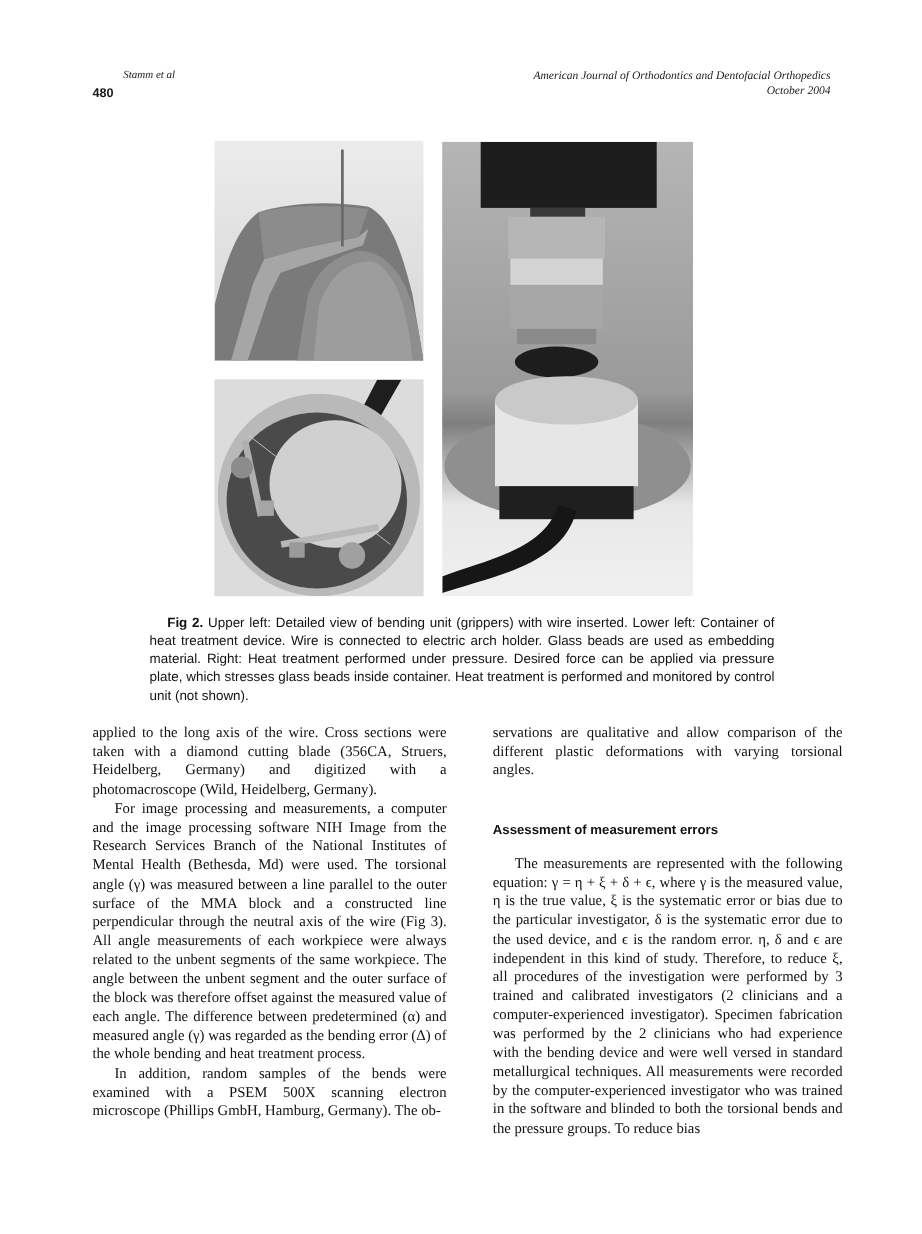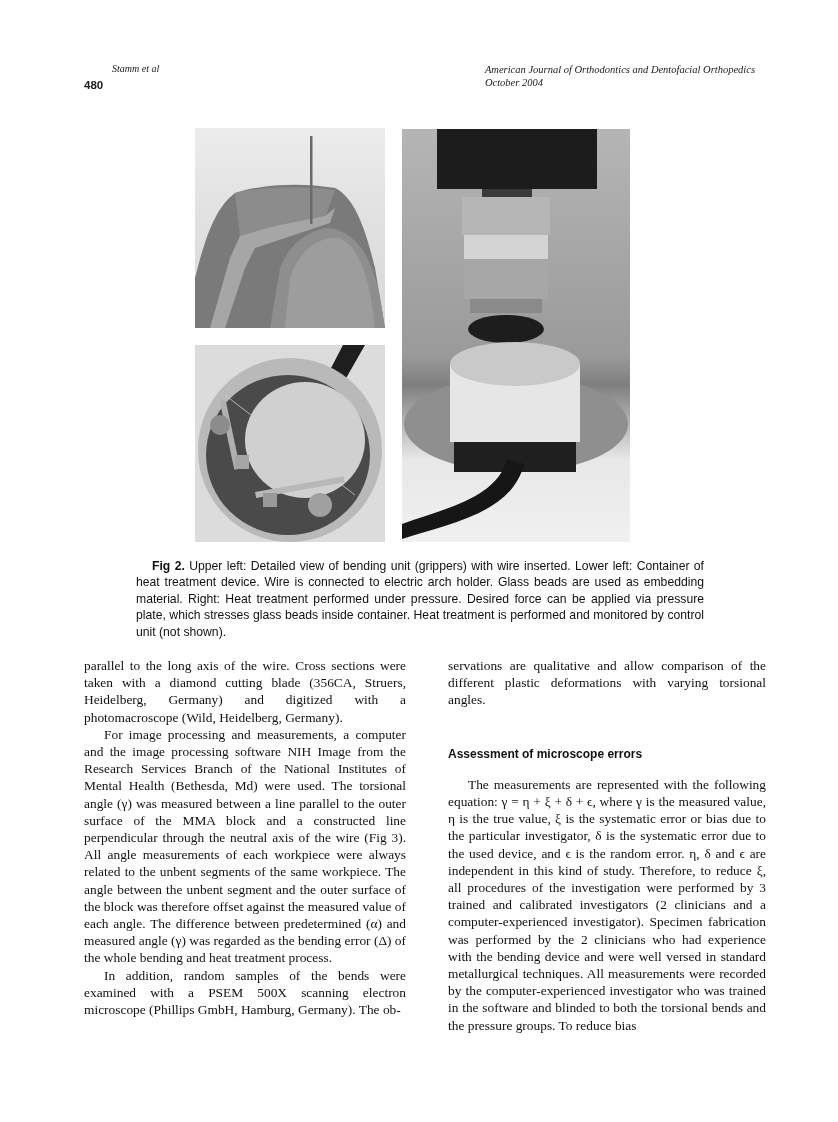--- a/index.html
+++ b/index.html
@@ -1,20 +1,20 @@
 <!DOCTYPE html>
 <html><head>
 <meta charset="utf-8">
 <style>
   html, body { margin: 0; padding: 0; background: #ffffff; }
   body { width: 838px; height: 1122px; position: relative; overflow: hidden; color: #1a1a1a; }
   .running-head { position: absolute; top: 63px; left: 84px; width: 671px; height: 30px; }
   .page-num { position: absolute; left: 0; top: 16px; font-family: "Liberation Sans", sans-serif; font-weight: bold; font-size: 11.5px; }
   .authors { position: absolute; left: 28px; top: 0; font-family: "Liberation Serif", serif; font-style: italic; font-size: 10px; }
-  .journal { position: absolute; right: 0; top: 0; text-align: left; font-family: "Liberation Serif", serif; font-style: italic; font-size: 10.5px; line-height: 13px; }
+  .journal { position: absolute; right: 0; top: 0; text-align: right; font-family: "Liberation Serif", serif; font-style: italic; font-size: 10.5px; line-height: 13px; }
 
   .figure { position: absolute; left: 195px; top: 128px; width: 435px; height: 415px; }
   .photo { position: absolute; overflow: hidden; }
   .photo-ul { left: 0; top: 0; width: 190px; height: 200px; background: linear-gradient(180deg,#ececec 0%,#e2e2e2 40%,#d8d8d8 100%); }
   .photo-ll { left: 0; top: 217px; width: 190px; height: 197px; background: #d9d9d9; }
   .photo-r { left: 207px; top: 1px; width: 228px; height: 413px; background: linear-gradient(180deg,#b5b5b5 0%,#9a9a9a 55%,#7f7f7f 62%,#e8e8e8 80%,#f0f0f0 100%); }
   .photo svg { position: absolute; left: 0; top: 0; width: 100%; height: 100%; }
 
   .caption { position: absolute; left: 136px; top: 558px; width: 568px; font-family: "Liberation Sans", sans-serif; font-size: 12.2px; line-height: 16.4px; text-align: justify; color: #111; }
   .caption .fig-label { font-weight: bold; margin-left: 16px; }
@@ -85,22 +85,22 @@
     </svg>
   </div>
 </div>
 
 <div class="caption">
   <span class="fig-label">Fig 2.</span>
   <span>Upper left: Detailed view of bending unit (grippers) with wire inserted. Lower left: Container of heat treatment device. Wire is connected to electric arch holder. Glass beads are used as embedding material. Right: Heat treatment performed under pressure. Desired force can be applied via pressure plate, which stresses glass beads inside container. Heat treatment is performed and monitored by control unit (not shown).</span>
 </div>
 
 <div class="column col-left">
-  <p>parallel to the long axis of the wire. Cross sections were taken with a diamond cutting blade (356CA, Struers, Heidelberg, Germany) and digitized with a photomacroscope (Wild, Heidelberg, Germany).</p>
+  <p>applied to the long axis of the wire. Cross sections were taken with a diamond cutting blade (356CA, Struers, Heidelberg, Germany) and digitized with a photomacroscope (Wild, Heidelberg, Germany).</p>
   <p class="indent">For image processing and measurements, a computer and the image processing software NIH Image from the Research Services Branch of the National Institutes of Mental Health (Bethesda, Md) were used. The torsional angle (γ) was measured between a line parallel to the outer surface of the MMA block and a constructed line perpendicular through the neutral axis of the wire (Fig 3). All angle measurements of each workpiece were always related to the unbent segments of the same workpiece. The angle between the unbent segment and the outer surface of the block was therefore offset against the measured value of each angle. The difference between predetermined (α) and measured angle (γ) was regarded as the bending error (Δ) of the whole bending and heat treatment process.</p>
   <p class="indent">In addition, random samples of the bends were examined with a PSEM 500X scanning electron microscope (Phillips GmbH, Hamburg, Germany). The ob-</p>
 </div>
 
 <div class="column col-right">
   <p>servations are qualitative and allow comparison of the different plastic deformations with varying torsional angles.</p>
-  <p class="section-heading">Assessment of microscope errors</p>
+  <p class="section-heading">Assessment of measurement errors</p>
   <p class="indent">The measurements are represented with the following equation: γ = η + ξ + δ + ϵ, where γ is the measured value, η is the true value, ξ is the systematic error or bias due to the particular investigator, δ is the systematic error due to the used device, and ϵ is the random error. η, δ and ϵ are independent in this kind of study. Therefore, to reduce ξ, all procedures of the investigation were performed by 3 trained and calibrated investigators (2 clinicians and a computer-experienced investigator). Specimen fabrication was performed by the 2 clinicians who had experience with the bending device and were well versed in standard metallurgical techniques. All measurements were recorded by the computer-experienced investigator who was trained in the software and blinded to both the torsional bends and the pressure groups. To reduce bias</p>
 </div>
 
 </body></html>

